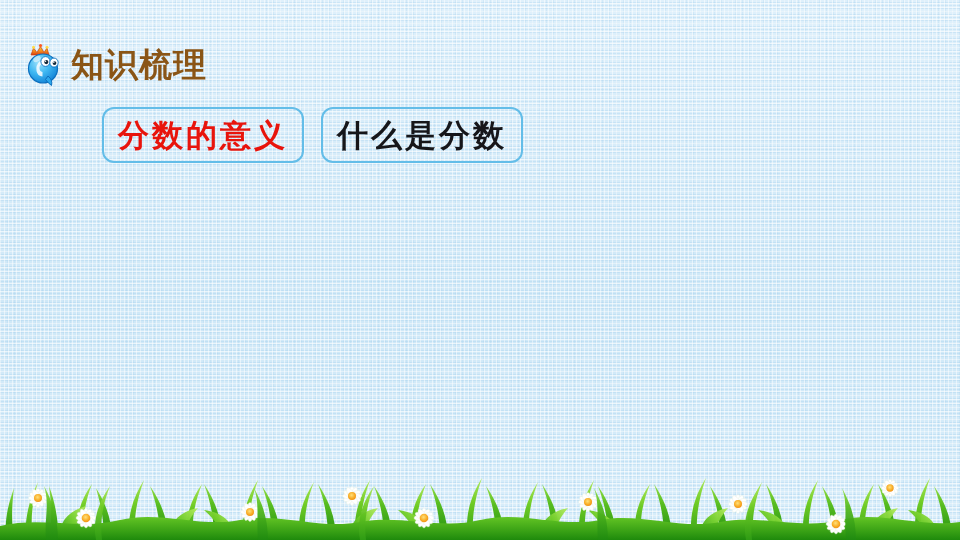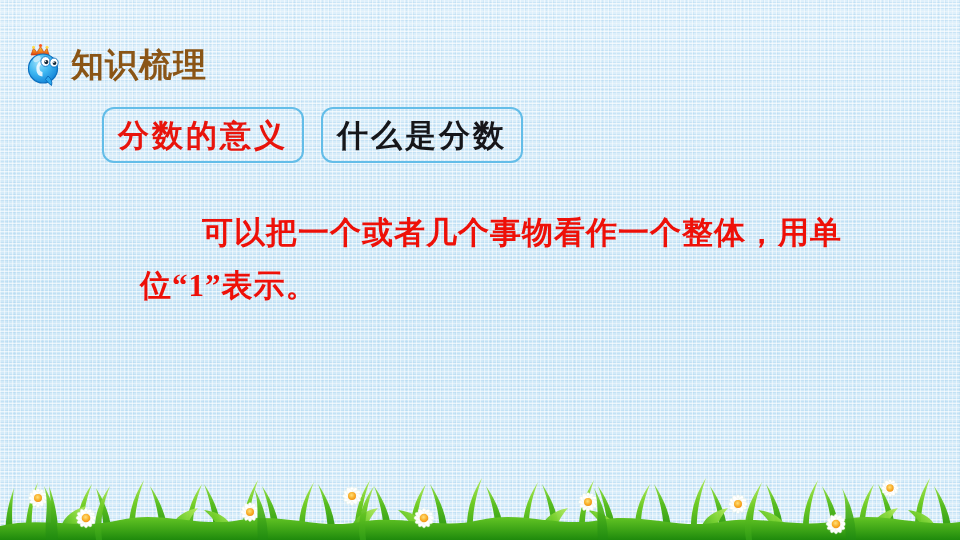--- a/index.html
+++ b/index.html
@@ -182,21 +182,20 @@
     <div class="chip chip-red">
       <span class="chip-label">分数的意义</span>
     </div>
 
     <div class="chip chip-black">
       <span class="chip-label">什么是分数</span>
     </div>
   </div>
 
   <div id="body-text">
-    <p class="para para-red">可以把一个或者几个事物看作一个整体，用单位“1”表示。</p>
   </div>
 
   <div id="grass-strip">
     <svg width="960" height="86" viewBox="0 0 960 86" xmlns="http://www.w3.org/2000/svg" preserveAspectRatio="none">
       <defs>
         <linearGradient id="bladeA" x1="0" y1="1" x2="0" y2="0">
           <stop offset="0%" stop-color="#2f9c15"></stop>
           <stop offset="60%" stop-color="#6ecb25"></stop>
           <stop offset="100%" stop-color="#aee85a"></stop>
         </linearGradient>

